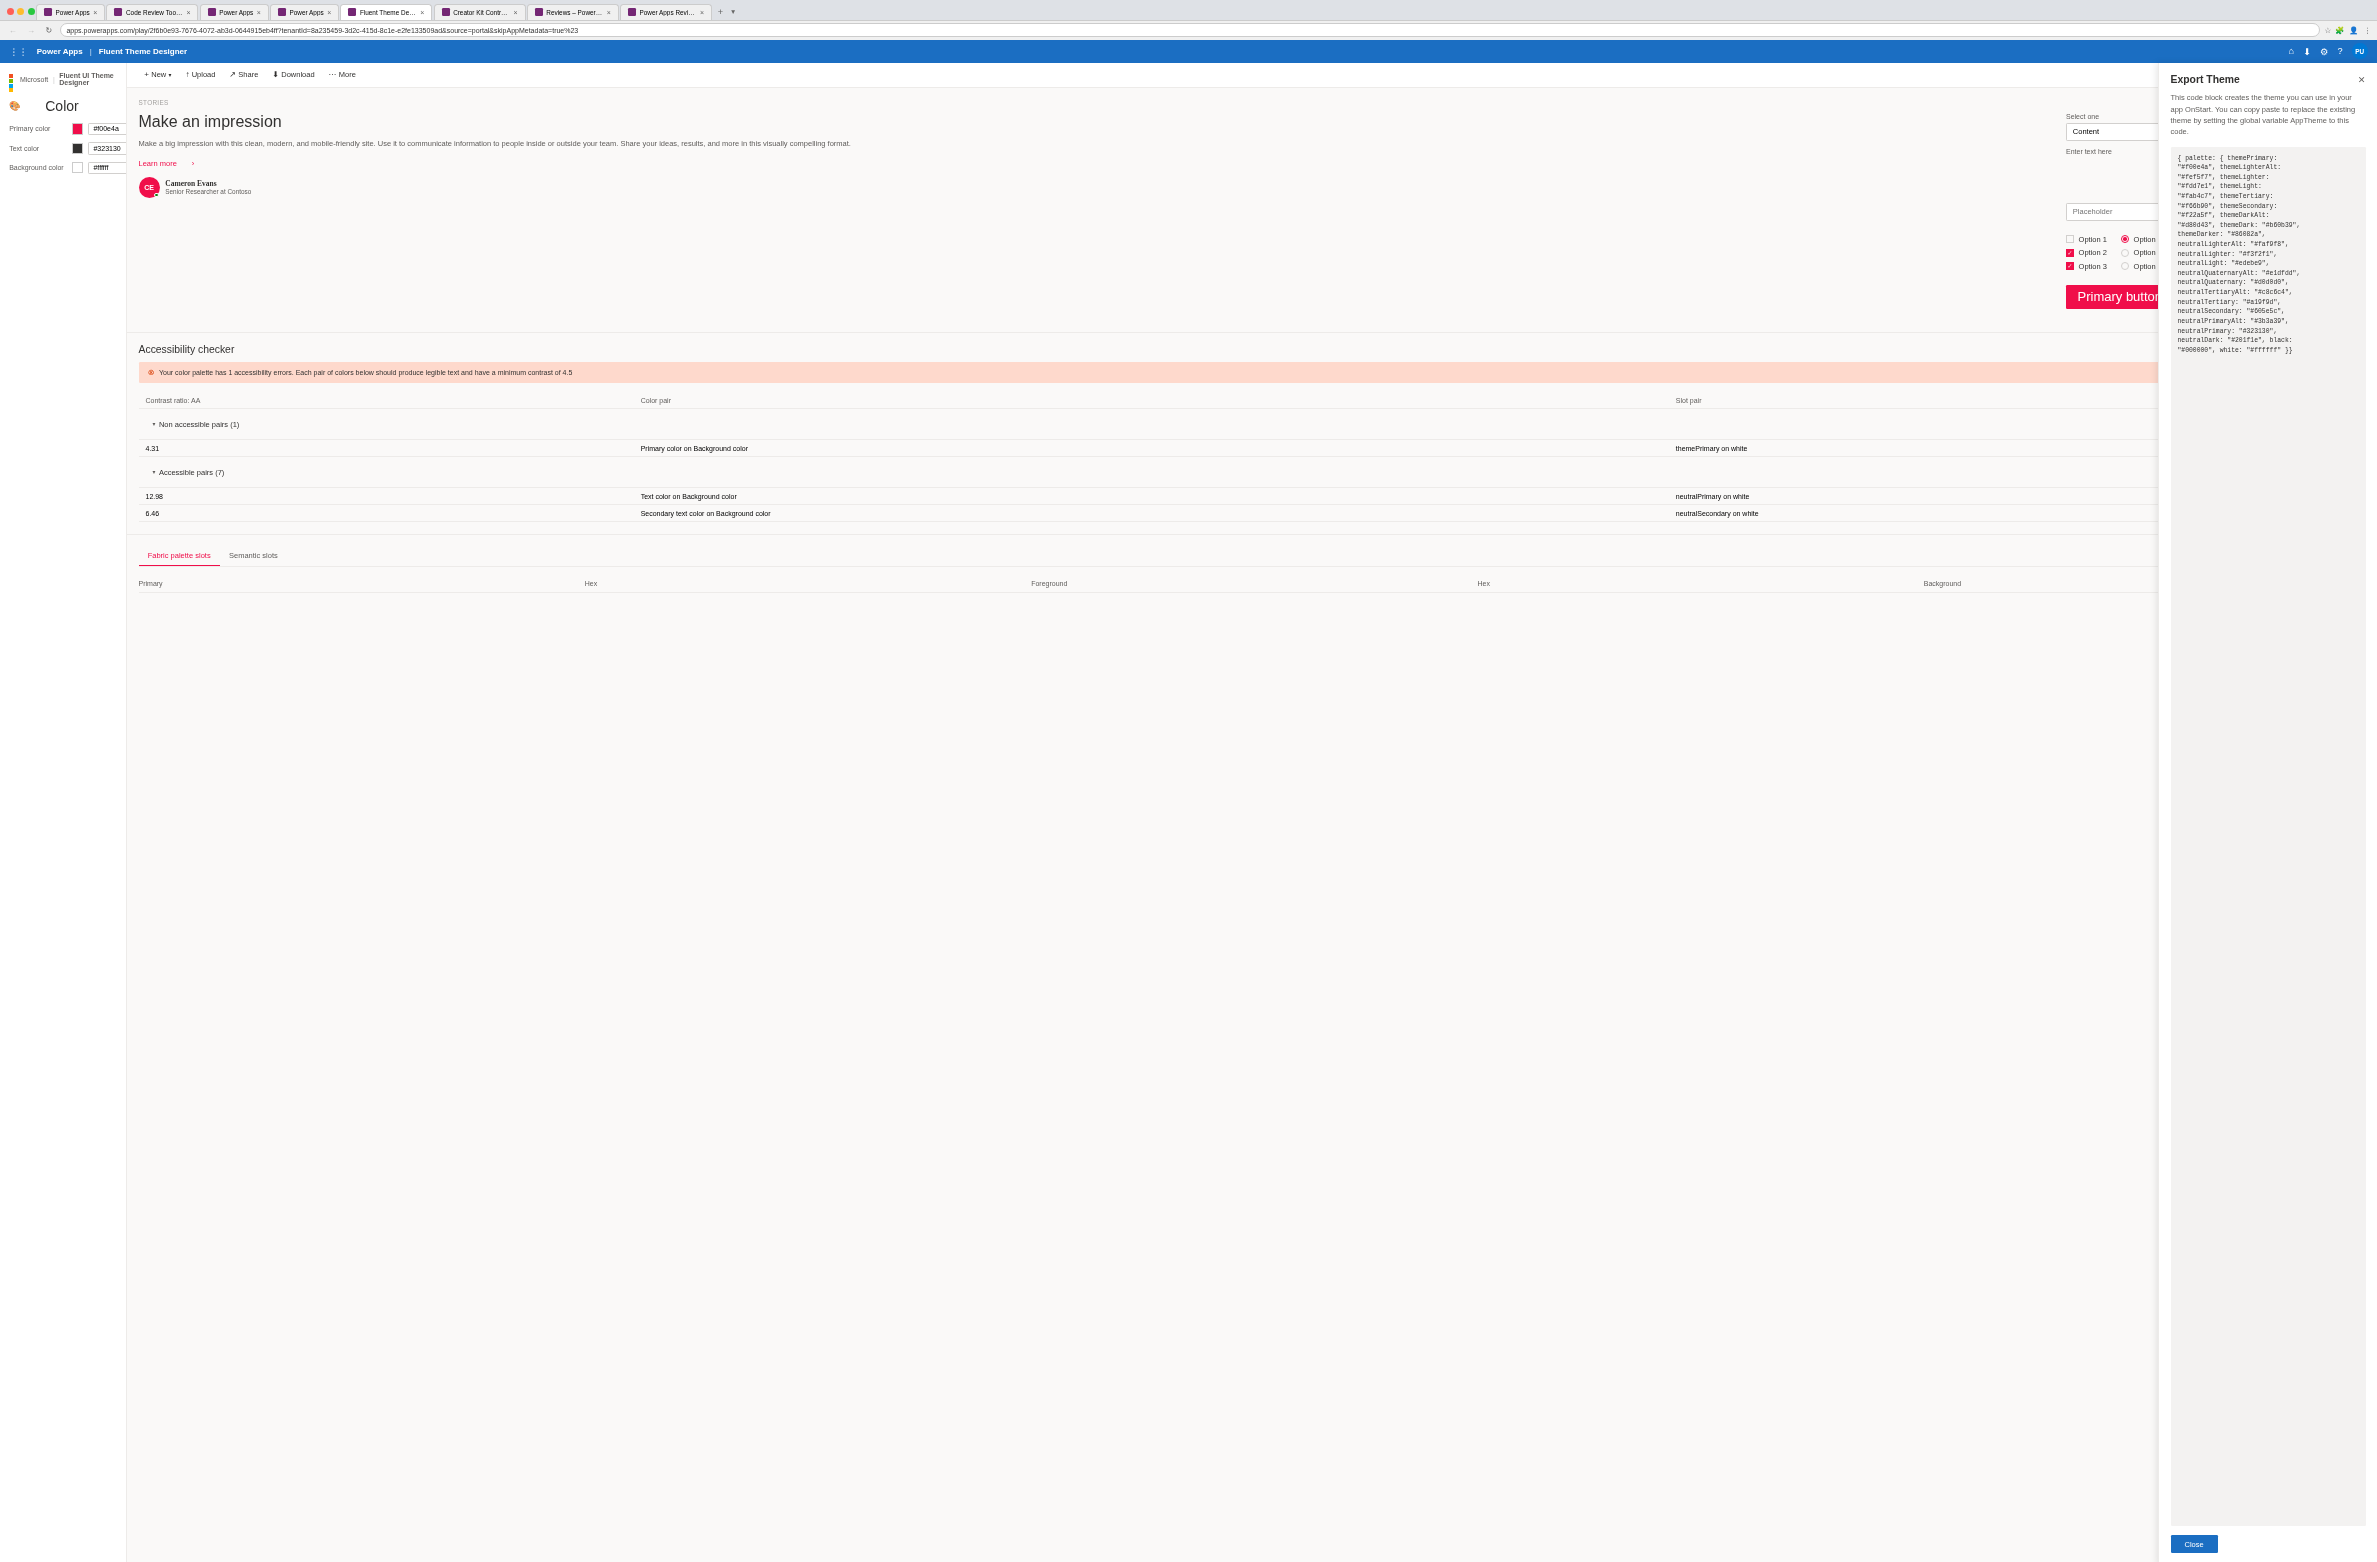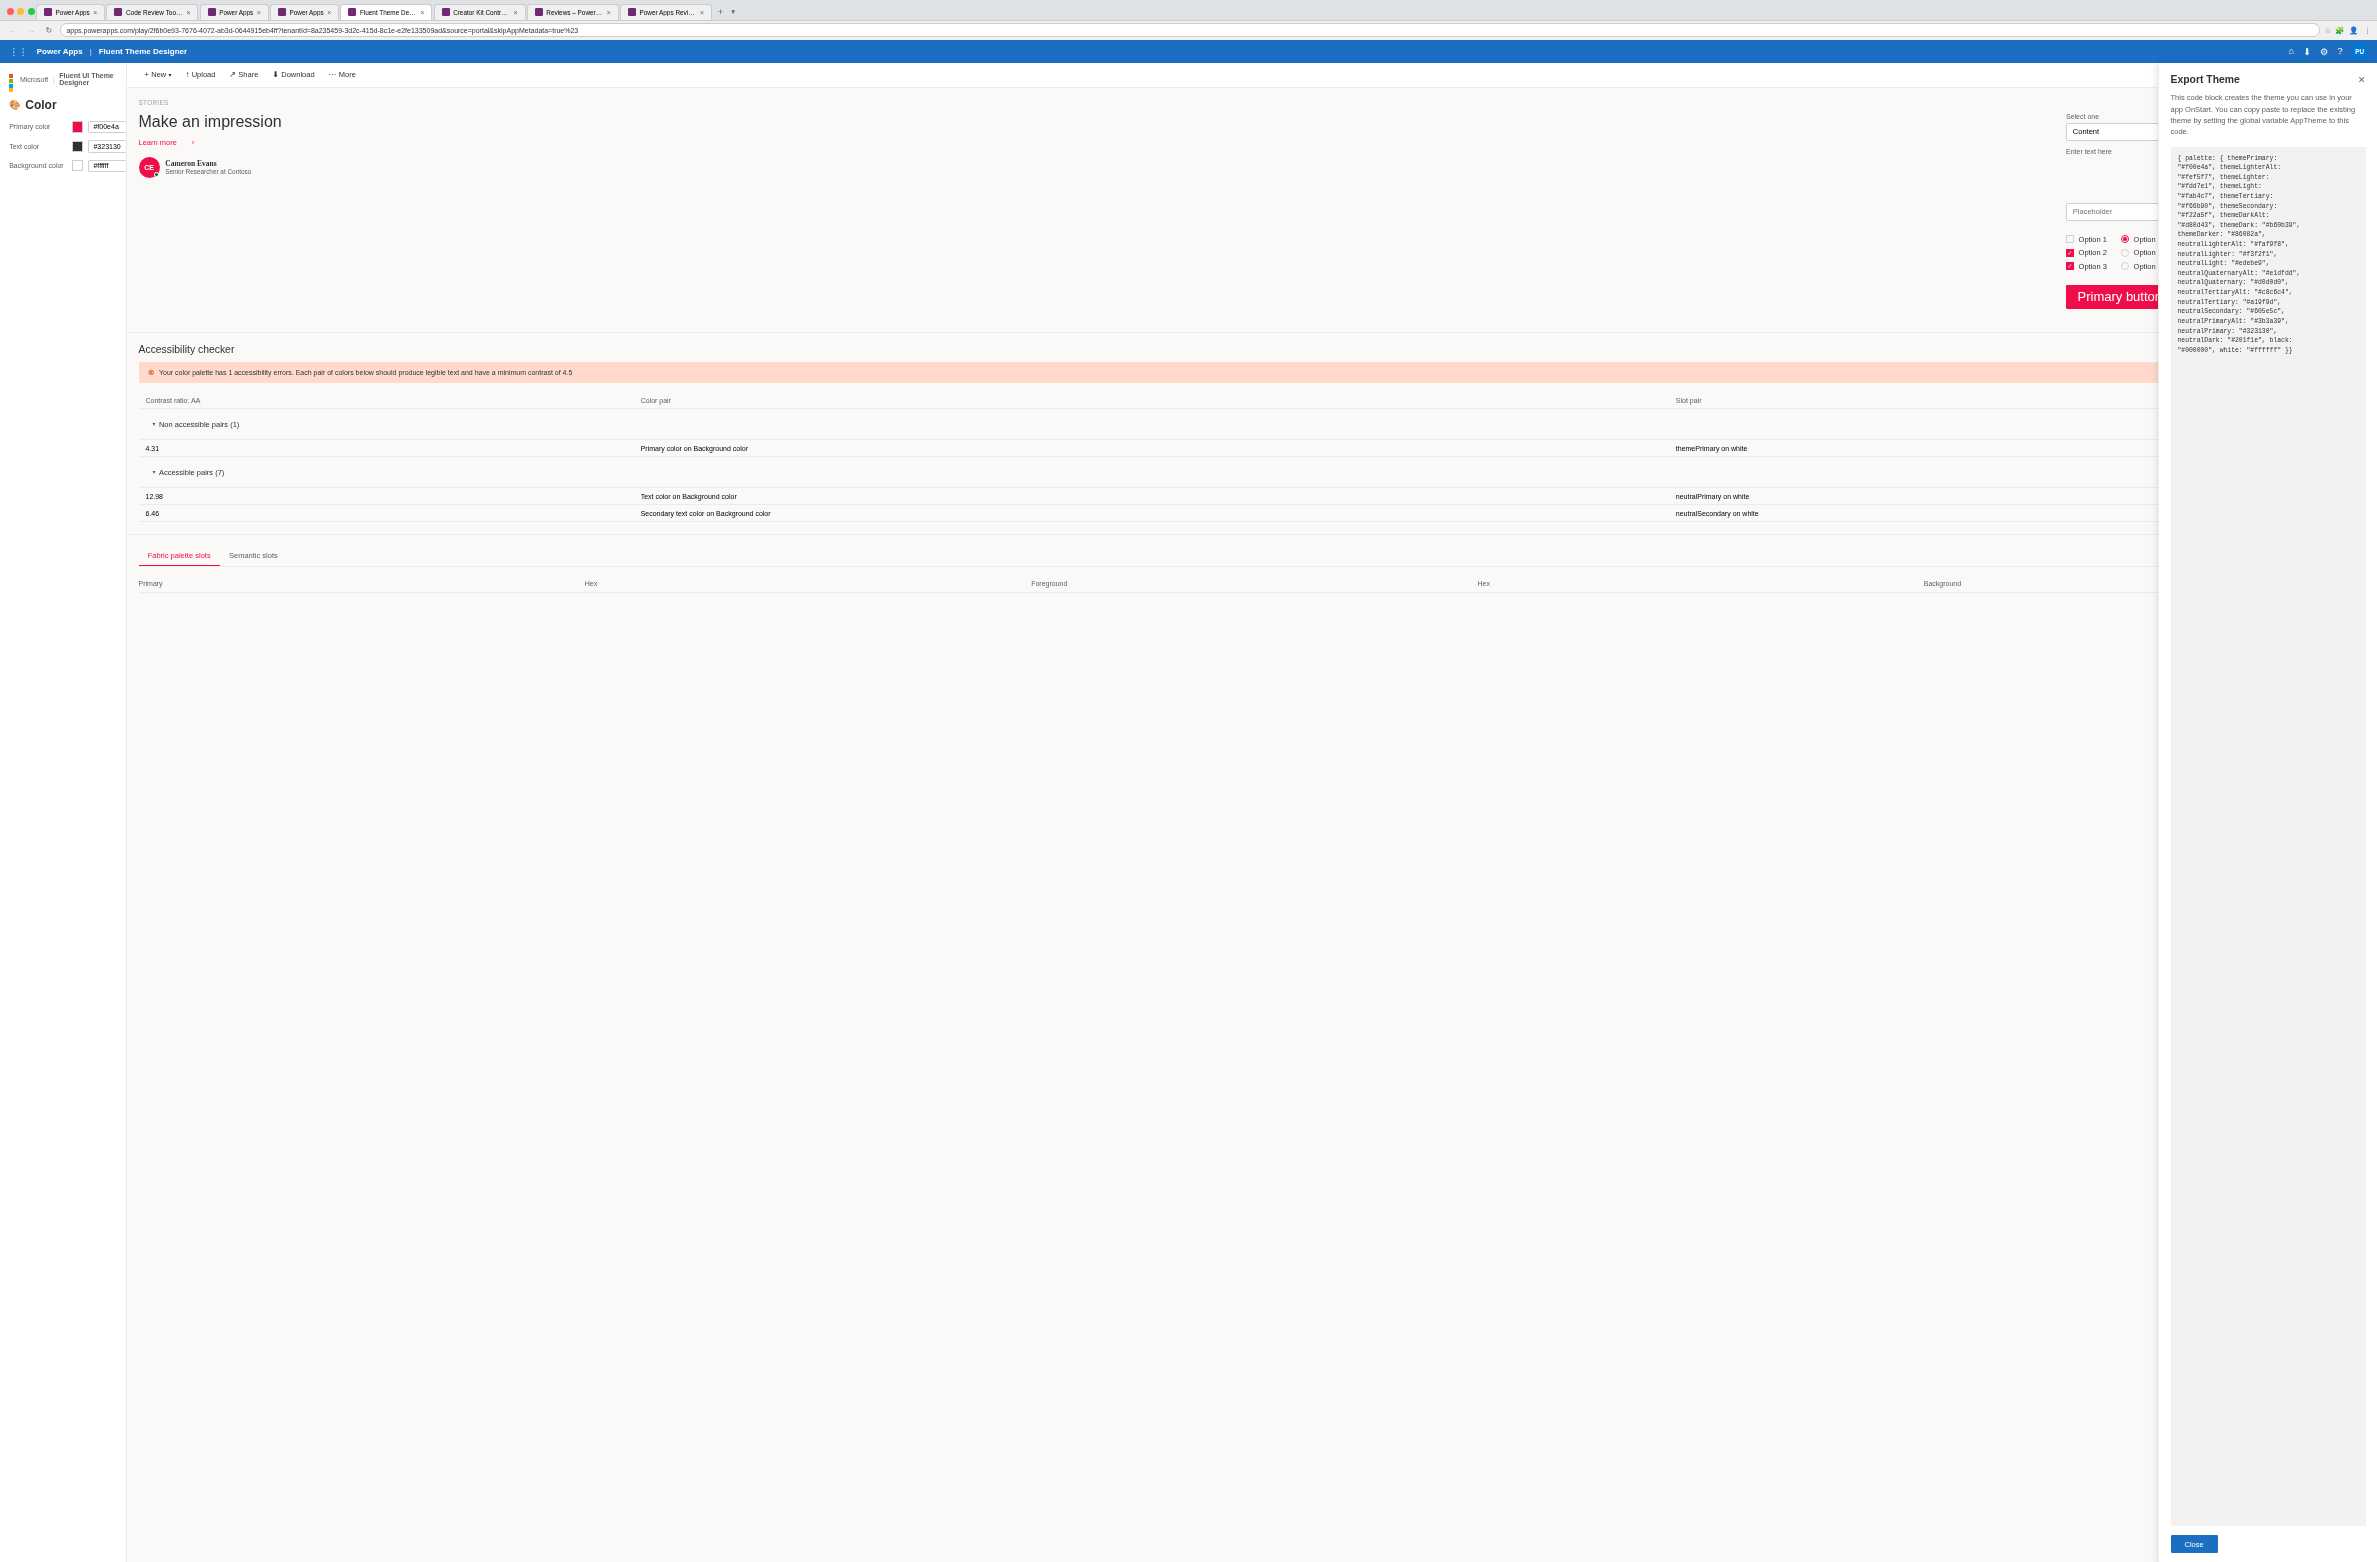--- a/index.html
+++ b/index.html
@@ -47,21 +47,21 @@
     .brand-logo { display: flex; align-items: center; gap: 4.6px; margin-bottom: 11.5px; }
     .ms-squares { display: flex; flex-wrap: wrap; width: 9.2px; height: 9.2px; gap: 0.6px; }
     .ms-sq { width: 4px; height: 4px; }
     .ms-sq-1 { background: #f25022; }
     .ms-sq-2 { background: #7fba00; }
     .ms-sq-3 { background: #00a4ef; }
     .ms-sq-4 { background: #ffb900; }
 
     .section-header { display: flex; align-items: center; gap: 4.6px; margin-bottom: 9.2px; }
     .section-icon { color: #605e5c; font-size: 9.2px; }
-    .section-title { font-size: 12px; font-weight: 700; color: #323130; }
+    .section-title { font-size: 14px; font-weight: 400; color: #323130; margin-left: 20px; }
 
     .color-row { display: flex; align-items: center; margin-bottom: 7px; gap: 4.6px; }
     .color-label { font-size: 7px; color: #605e5c; width: 58px; flex-shrink: 0; }
     .color-swatch { width: 11.5px; height: 11.5px; border: 0.6px solid #ccc; flex-shrink: 0; cursor: pointer; }
     .color-input { flex: 1; padding: 1.7px 4.6px; border: 0.6px solid #d2d0ce; border-radius: 1.2px; font-size: 7px; background: #fff; }
 
     
     .main-content { flex: 1; overflow-y: auto; background: #faf9f8; }
 
     
@@ -318,20 +318,21 @@
       </button>
     </div>
 
     <div class="preview-area">
       <div class="stories-label">STORIES</div>
 
       <div class="preview-grid">
 
         <div class="hero-section">
           <h1 class="hero-title">Make an impression</h1>
+          <p class="hero-desc">Make a big impression with this clean, modern, and mobile-friendly site. Use it to communicate information to people inside or outside your team. Share your ideas, results, and more in this visually compelling format.</p>
           <a class="hero-link">
             <span>Learn more</span>
             <span>›</span>
           </a>
           <div class="user-card">
             <div class="user-avatar">
               <span>CE</span>
               <div class="user-online"></div>
             </div>
             <div class="user-info">

